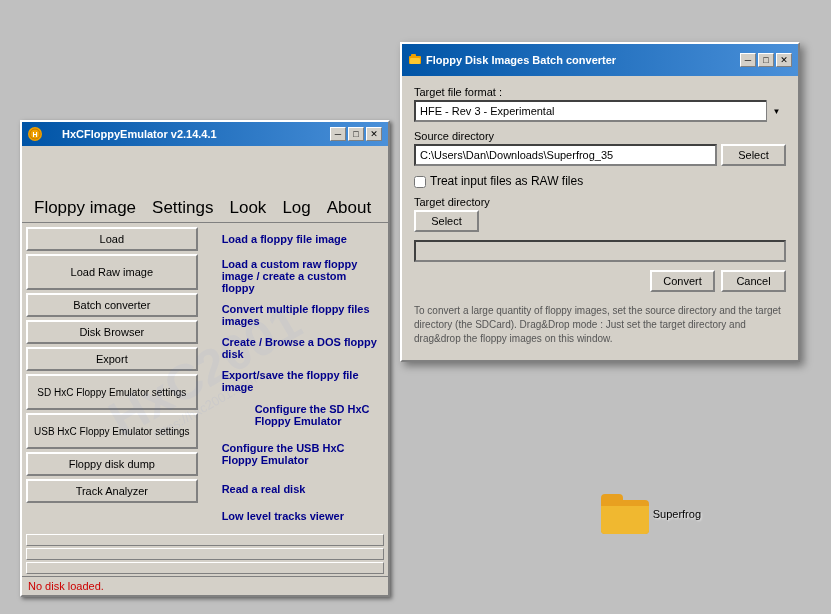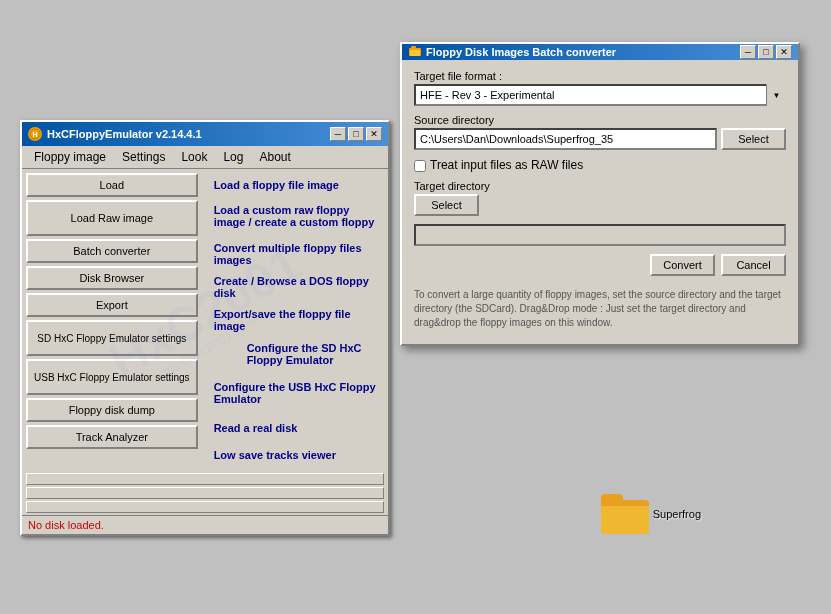--- a/index.html
+++ b/index.html
@@ -32,21 +32,21 @@
       padding: 3px 6px;
       display: flex;
       align-items: center;
       justify-content: space-between;
       height: 24px;
     }
 
     .title-bar-left {
       display: flex;
       align-items: center;
-      gap: 5px;
+      gap: 20px;
       text-align: center;
     }
 
     .title-bar-icon {
       width: 14px;
       height: 14px;
       background: #f0a000;
       border-radius: 50%;
       display: flex;
       align-items: center;
@@ -82,27 +82,28 @@
     .menu-bar {
       background: #d4d0c8;
       border-bottom: 1px solid #808080;
       display: flex;
       padding: 2px 4px;
     }
 
     .menu-item {
       padding: 2px 8px;
       cursor: pointer;
-      font-size: 12px;
+      font-size: 17px;
+      margin-top: 48px;
     }
 
     .main-content {
       display: flex;
       padding: 4px;
-      gap: 14px;
+      gap: 22px;
     }
 
     .button-column {
       display: flex;
       flex-direction: column;
       gap: 3px;
       min-width: 110px;
     }
 
     .action-btn {
@@ -201,21 +202,21 @@
       box-shadow: 4px 4px 8px rgba(0,0,0,0.4);
     }
 
     .batch-title-bar {
       background: linear-gradient(to right, #0054a6, #4a90d9);
       color: white;
       padding: 3px 6px;
       display: flex;
       align-items: center;
       justify-content: space-between;
-      height: 16px;
+      height: 32px;
     }
 
     .batch-title-left {
       display: flex;
       align-items: center;
       gap: 4px;
     }
 
     .batch-title-icon {
       width: 14px;
@@ -454,21 +455,21 @@
 
       <div class="description-column">
         <div class="desc-item">Load a floppy file image</div>
         <div class="desc-item multiline" style="min-height:36px;">Load a custom raw floppy image / create a custom floppy</div>
         <div class="desc-item">Convert multiple floppy files images</div>
         <div class="desc-item">Create / Browse a DOS floppy disk</div>
         <div class="desc-item">Export/save the floppy file image</div>
         <div class="desc-item" style="min-height:36px; align-items:flex-start; padding-top:4px;margin-left:33px;">Configure the SD HxC Floppy Emulator</div>
         <div class="desc-item" style="min-height:36px; align-items:flex-start; padding-top:4px;">Configure the USB HxC Floppy Emulator</div>
         <div class="desc-item">Read a real disk</div>
-        <div class="desc-item">Low save tracks viewer</div>
+        <div class="desc-item">Low level tracks viewer</div>
       </div>
     </div>
   </div>
 
   <div class="progress-bars">
     <div class="progress-bar-row"></div>
     <div class="progress-bar-row"></div>
     <div class="progress-bar-row"></div>
   </div>
 

